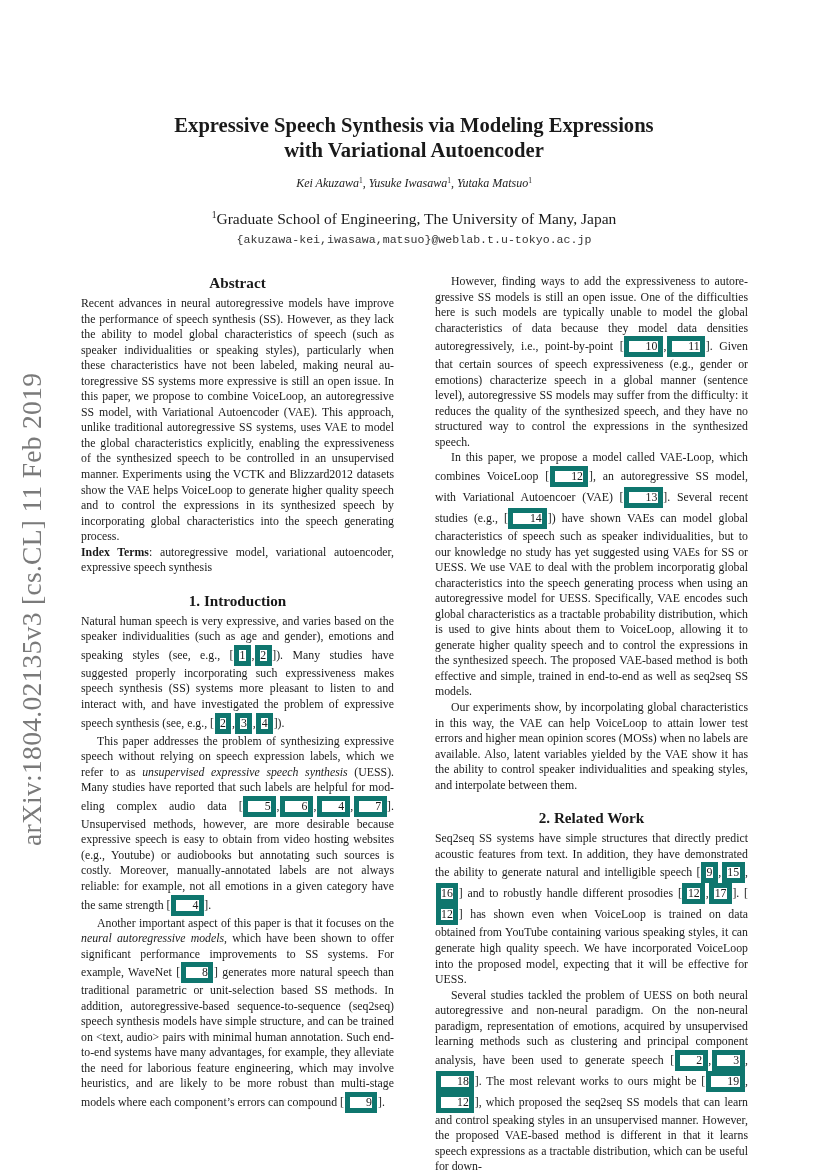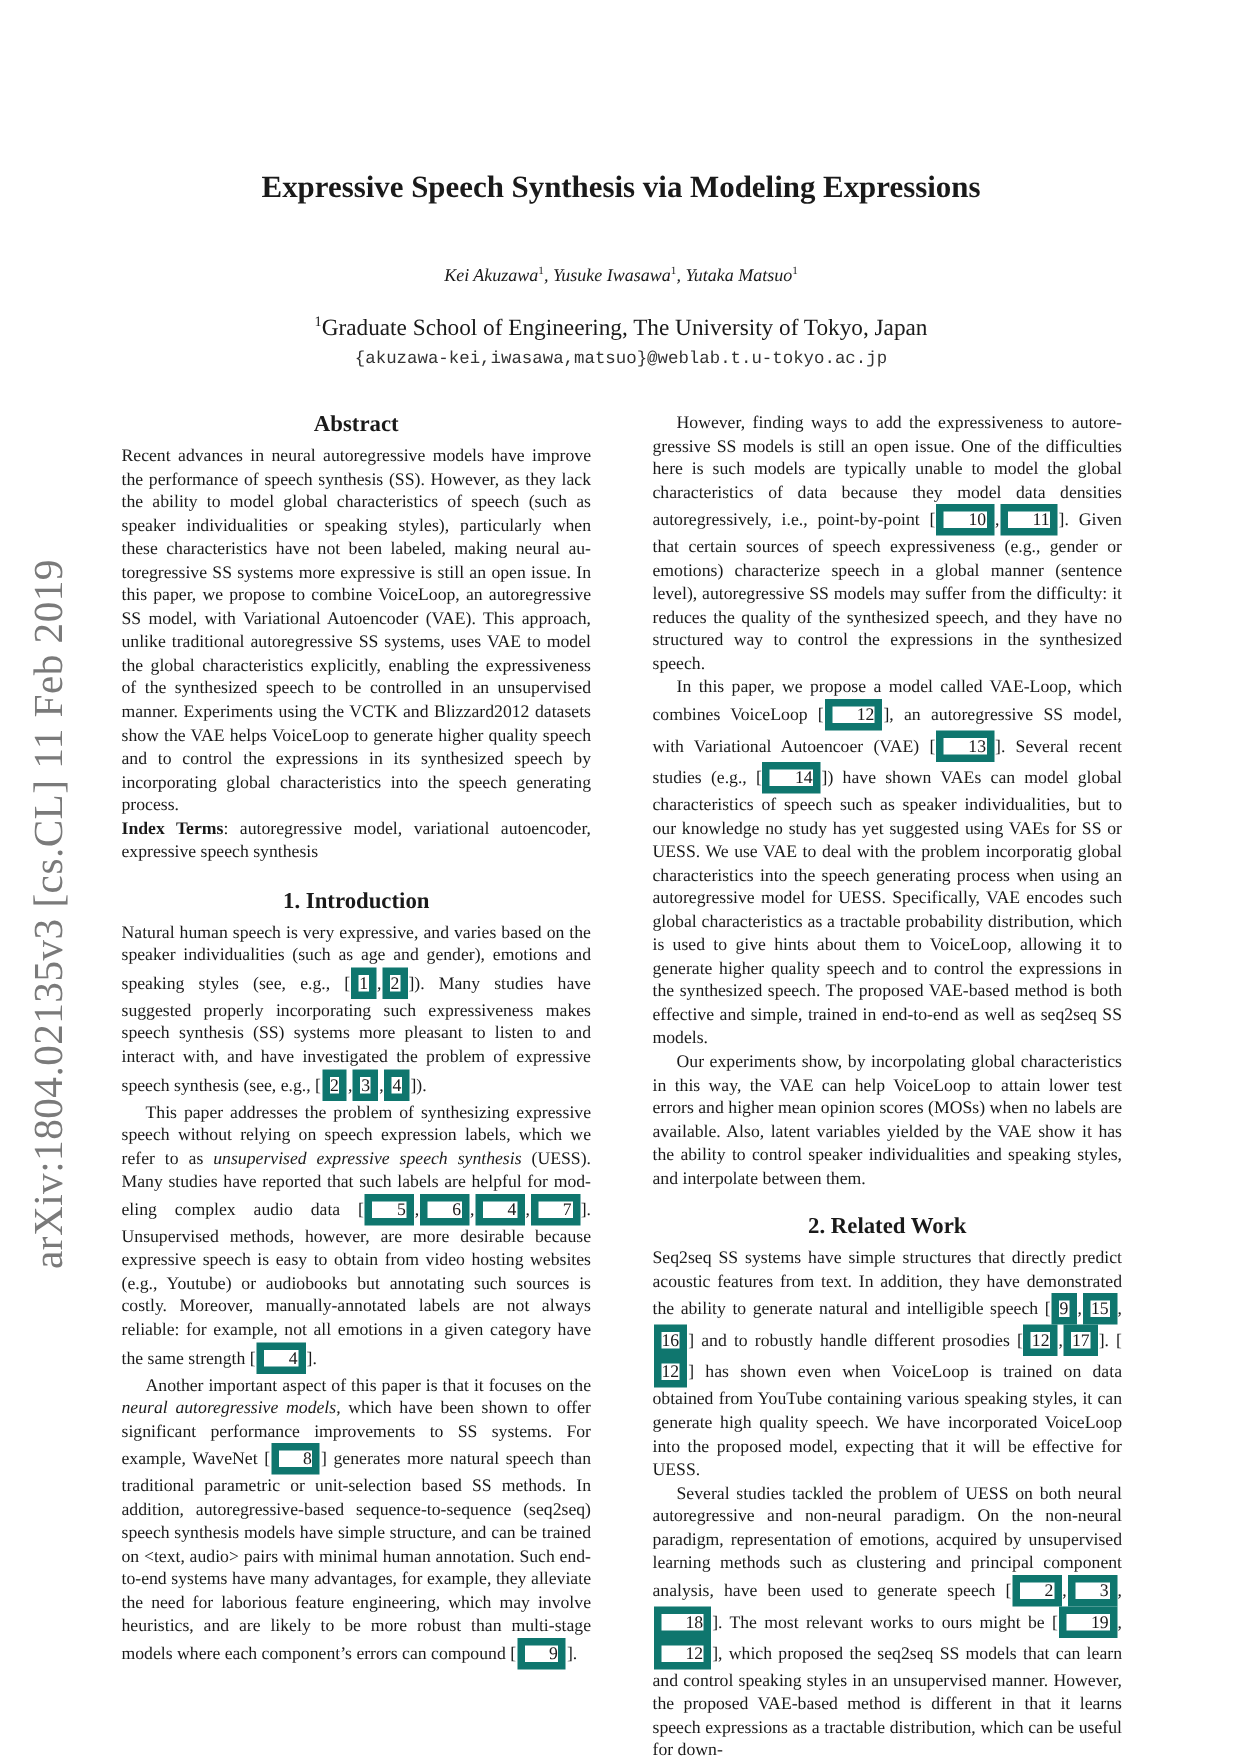--- a/index.html
+++ b/index.html
@@ -21,27 +21,28 @@
     .h-related { margin-top: 15px; margin-bottom: 3px; }
     .cite { display: inline-block; border: 5px solid #0f766e; padding: 0 0.5px; line-height: 11px; margin: 0 0.5px; }
   </style>
 </head>
 <body>
 
 <div class="arxiv-stamp">arXiv:1804.02135v3  [cs.CL]  11 Feb 2019</div>
 
 <div class="title">
   <div>Expressive Speech Synthesis via Modeling Expressions</div>
+  <div>with Variational Autoencoder</div>
 </div>
 
 <div class="authors">
   <span>Kei Akuzawa</span><sup>1</sup><span>, </span><span>Yusuke Iwasawa</span><sup>1</sup><span>, </span><span>Yutaka Matsuo</span><sup>1</sup>
 </div>
 
-<div class="affil"><sup>1</sup><span>Graduate School of Engineering, The University of Tokyo, Japan</span></div>
+<div class="affil"><sup>1</sup><span>Graduate School of Engineering, The University of Many, Japan</span></div>
 
 <div class="email">{akuzawa-kei,iwasawa,matsuo}@weblab.t.u-tokyo.ac.jp</div>
 
 <div class="col col-left">
   <h2 class="sec-h h-abstract">Abstract</h2>
   <p><span>Recent advances in neural autoregressive models have improve the performance of speech synthesis (SS). However, as they lack the ability to model global characteristics of speech (such as speaker individualities or speaking styles), particularly when these characteristics have not been labeled, making neural au­toregressive SS systems more expressive is still an open issue. In this paper, we propose to combine VoiceLoop, an autoregres­sive SS model, with Variational Autoencoder (VAE). This ap­proach, unlike traditional autoregressive SS systems, uses VAE to model the global characteristics explicitly, enabling the ex­pressiveness of the synthesized speech to be controlled in an unsupervised manner. Experiments using the VCTK and Bliz­zard2012 datasets show the VAE helps VoiceLoop to generate higher quality speech and to control the expressions in its syn­thesized speech by incorporating global characteristics into the speech generating process.</span><br><b>Index Terms</b><span>: autoregressive model, variational autoencoder, expressive speech synthesis</span></p>
 
   <h2 class="sec-h h-intro">1.  Introduction</h2>
 
   <p><span>Natural human speech is very expressive, and varies based on the speaker individualities (such as age and gender), emotions and speaking styles (see, e.g., [</span><span class="cite">1</span><span>,</span><span class="cite">2</span><span>]).  Many studies have suggested properly incorporating such expressiveness makes speech synthesis (SS) systems more pleasant to listen to and interact with, and have investigated the problem of expressive speech synthesis (see, e.g., [</span><span class="cite">2</span><span>,</span><span class="cite">3</span><span>,</span><span class="cite">4</span><span>]).</span></p>

